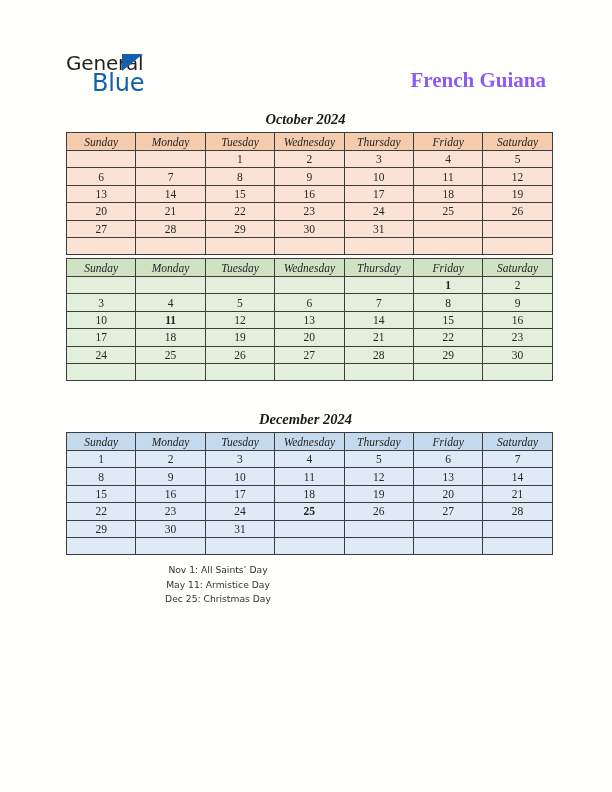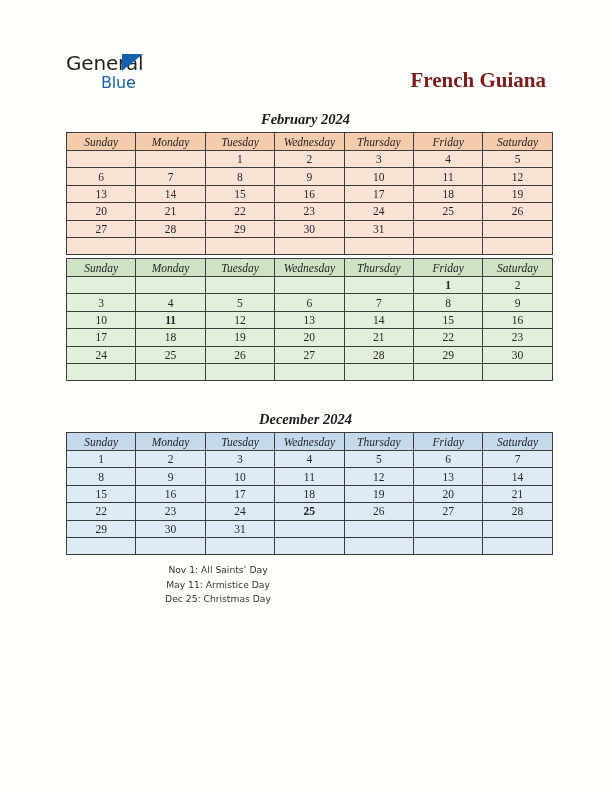--- a/index.html
+++ b/index.html
@@ -49,36 +49,36 @@
     position: absolute;
     left: 56px;
     top: 2px;
     width: 0;
     height: 0;
     border-top: 17px solid #1262ab;
     border-right: 21px solid transparent;
   }
   .logo-blue {
     position: absolute;
-    left: 35px;
+    left: 26px;
     top: 20px;
     font-family: "DejaVu Sans", sans-serif;
-    font-size: 16px;
+    font-size: 24px;
     color: #1262ab;
     letter-spacing: -0.2px;
     line-height: 22px;
   }
   .country-title {
     position: absolute;
     right: 66px;
     top: 68px;
     font-family: "Liberation Serif", serif;
     font-weight: bold;
     font-size: 21px;
-    color: #7f1d1d;
+    color: #8b5cf6;
     text-align: right;
     white-space: nowrap;
   }
 
   
   .month-block {
     position: absolute;
     left: 66px;
     width: 479px;
   }
@@ -164,21 +164,21 @@
   <div class="header">
     <div class="logo">
       <span class="logo-general">General</span>
       <span class="logo-tri"></span>
       <span class="logo-blue">Blue</span>
     </div>
     <div class="country-title">French Guiana</div>
   </div>
 
   <div class="month-block" id="month-0">
-    <div class="month-title">February 2024</div>
+    <div class="month-title">October 2024</div>
     <table class="cal theme-peach">
       <thead>
           <tr>
             <th>Sunday</th>
             <th>Monday</th>
             <th>Tuesday</th>
             <th>Wednesday</th>
             <th>Thursday</th>
             <th>Friday</th>
             <th>Saturday</th>

